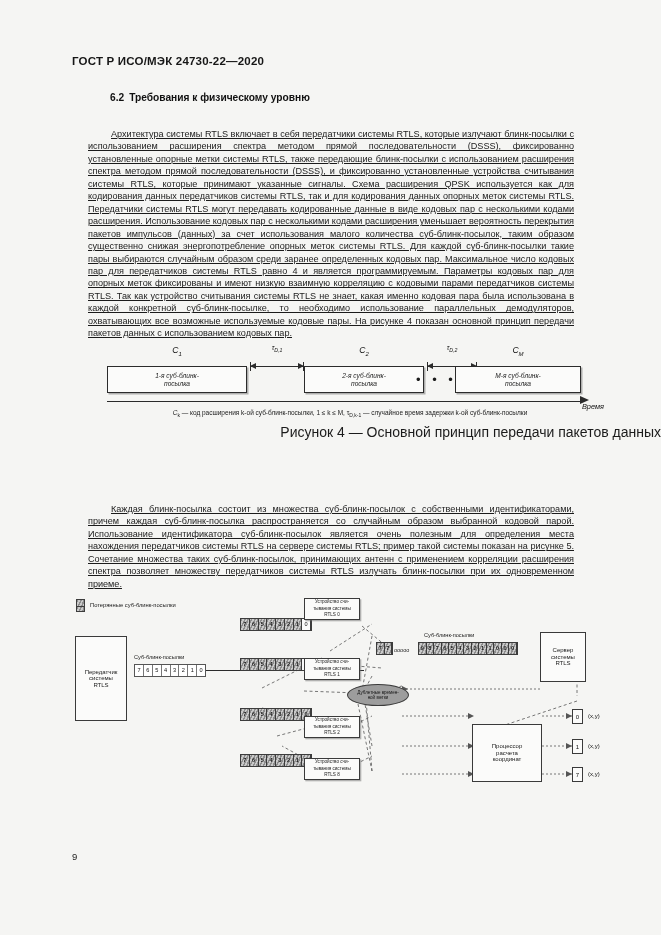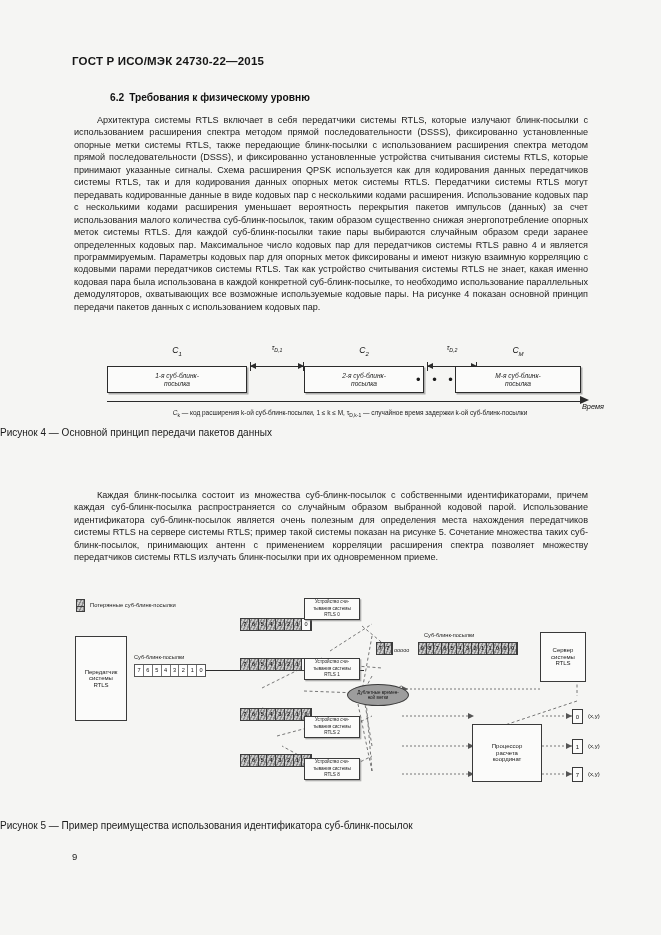--- a/index.html
+++ b/index.html
@@ -44,21 +44,21 @@
   .body-text {
     position: absolute;
     left: 72px;
     width: 518px;
     font-size: 9.1px;
     line-height: 12.45px;
     color: #1b1b1b;
     text-align: justify;
     text-justify: inter-word;
   }
-  .body-text p { margin: 2px; text-indent: 23px; }
+  .body-text p { margin: 16px; text-indent: 23px; text-decoration: underline; }
   #para1 { top: 112px; }
   #para2 { top: 462px; }
   #para3 { top: 487px; }
 
   
   .fig4 {
     position: absolute;
     left: 100px;
     top: 342px;
     width: 500px;
@@ -179,22 +179,22 @@
     font-size: 6.5px;
     color: #1a1a1a;
     text-align: center;
   }
   .f4-note i { font-style: italic; }
   .f4-note sub { font-size: 5px; }
   .fig-caption {
     position: absolute;
     width: 100%;
     left: 0;
-    text-align: left;
-    font-size: 10px;
+    text-align: right;
+    font-size: 14px;
     line-height: 11px;
     color: #1b1b1b;
   }
   #fig4-caption { top: 427px; }
   #fig5-caption { top: 820px; }
 
   
   .fig5 {
     position: absolute;
     left: 72px;
@@ -322,21 +322,21 @@
     font-size: 9.5px;
     color: #1b1b1b;
   }
 </style>
 </head>
 <body>
 
 <div class="page">
  <div class="page-inner">
 
-  <div class="header-title">ГОСТ Р ИСО/МЭК 24730-22—2015</div>
+  <div class="header-title">ГОСТ Р ИСО/МЭК 24730-22—2020</div>
 
   <div class="section-head">
     <span class="num">6.2</span><span>Требования к физическому уровню</span>
   </div>
 
   <div class="body-text" id="para1">
     <p>Архитектура системы RTLS включает в себя передатчики системы RTLS, которые излучают блинк-посылки с использованием расширения спектра методом прямой последовательности (DSSS), фиксированно установленные опорные метки системы RTLS, также передающие блинк-посылки с использованием расширения спектра методом прямой последовательности (DSSS), и фиксированно установленные устройства считывания системы RTLS, которые принимают указанные сигналы. Схема расширения QPSK используется как для кодирования данных передатчиков системы RTLS, так и для кодирования данных опорных меток системы RTLS. Передатчики системы RTLS могут передавать кодированные данные в виде кодовых пар с несколькими кодами расширения. Использование кодовых пар с несколькими кодами расширения уменьшает вероятность перекрытия пакетов импульсов (данных) за счет использования малого количества суб-блинк-посылок, таким образом существенно снижая энергопотребление опорных меток системы RTLS. Для каждой суб-блинк-посылки такие пары выбираются случайным образом среди заранее определенных кодовых пар. Максимальное число кодовых пар для передатчиков системы RTLS равно 4 и является программируемым. Параметры кодовых пар для опорных меток фиксированы и имеют низкую взаимную корреляцию с кодовыми парами передатчиков системы RTLS. Так как устройство считывания системы RTLS не знает, какая именно кодовая пара была использована в каждой конкретной суб-блинк-посылке, то необходимо использование параллельных демодуляторов, охватывающих все возможные используемые кодовые пары. На рисунке 4 показан основной принцип передачи пакетов данных с использованием кодовых пар.</p>
   </div>
 
   <div class="fig4">
@@ -580,18 +580,17 @@
     </div>
 
     <div class="out-box" style="left:500px; top:113px;">0</div>
     <div class="out-xy" style="left:516px; top:117px;">(x,y)</div>
     <div class="out-box" style="left:500px; top:143px;">1</div>
     <div class="out-xy" style="left:516px; top:147px;">(x,y)</div>
     <div class="out-box" style="left:500px; top:171px;">7</div>
     <div class="out-xy" style="left:516px; top:175px;">(x,y)</div>
   </div>
 
-  <div class="fig-caption" id="fig5-caption">Рисунок 5 — Пример преимущества использования идентификатора суб-блинк-посылок</div>
 
   <div class="page-number">9</div>
 
  </div>
 </div>
 
 </body></html>

